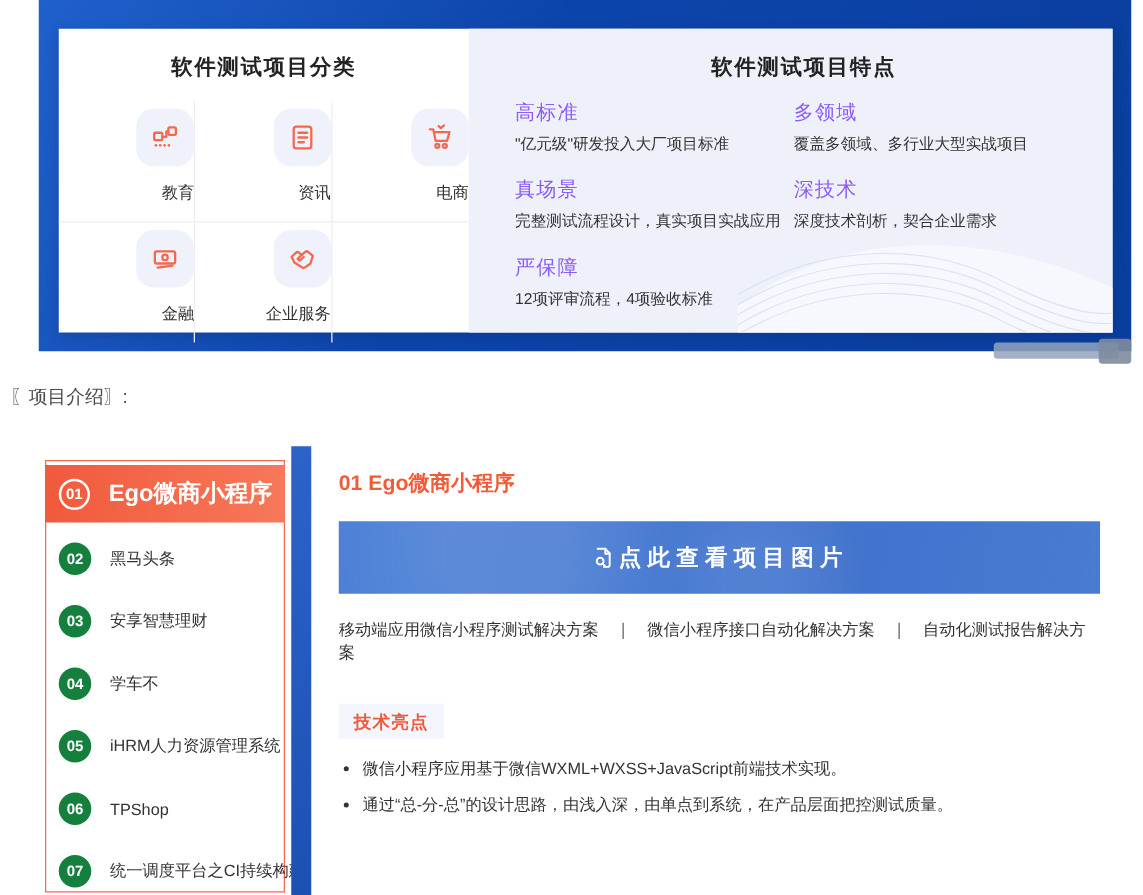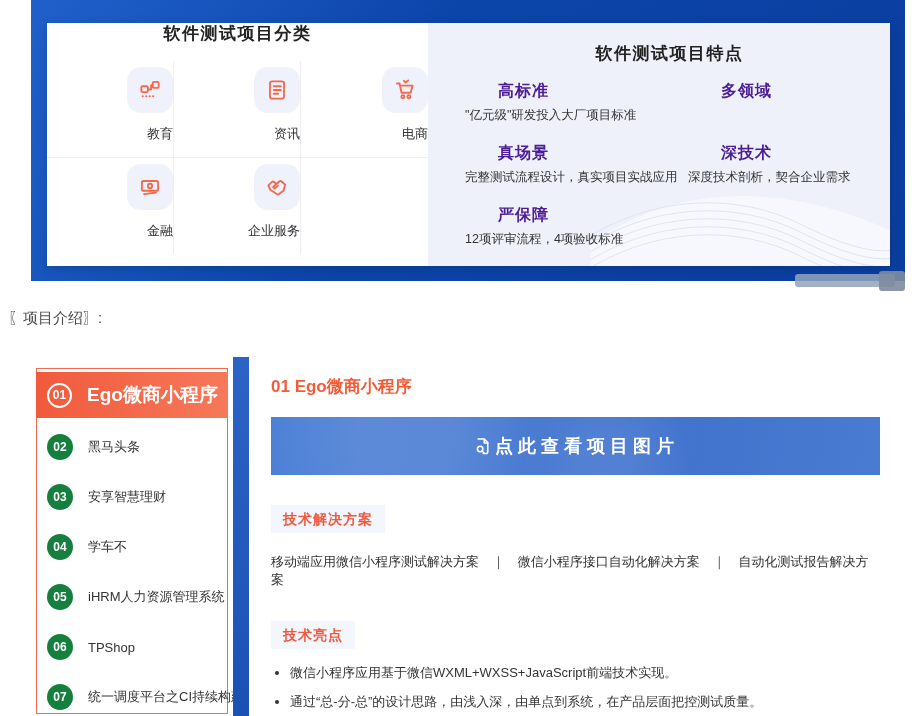--- a/index.html
+++ b/index.html
@@ -5,33 +5,33 @@
   * { margin:0; padding:0; box-sizing:border-box; }
   html,body { width:914px; height:716px; overflow:hidden; background:#fff;
     font-family:"Liberation Sans","DejaVu Sans",sans-serif; color:#333; }
 
   
   .hero { position:relative; margin-left:31px; width:874px; height:281px;
     background:linear-gradient(118deg,#2060cb 0%,#0c45aa 42%,#0a3e9e 100%); }
   .hero-card { position:absolute; left:16px; top:23px; right:15px; bottom:15px;
     display:flex; background:#fff; box-shadow:0 3px 10px rgba(4,30,80,.25); }
 
-  .cat-panel { width:381px; }
+  .cat-panel { width:328px; padding-top:20px; }
   .panel-title { text-align:center; font-size:17px; font-weight:bold; color:#222; letter-spacing:1.5px; line-height:22px; }
   .cat-grid { display:grid; grid-template-columns:1fr 1fr 1fr; margin-top:16px; }
   .cat-cell { display:flex; flex-direction:column; align-items:flex-end; padding:6px 0 14px; }
   .cat-cell:nth-child(-n+3){ border-bottom:1px solid #ededf3; }
   .cat-cell:nth-child(3n+1),.cat-cell:nth-child(3n+2){ border-right:1px solid #ededf3; }
   .icon-tile { width:46px; height:46px; border-radius:14px; background:#f0f2fb;
     display:flex; align-items:center; justify-content:center; }
   .cat-label { margin-top:12px; font-size:13px; color:#333; line-height:18px; }
 
   .feat-panel { flex:1; background:#eef1fa; padding:20px 16px 0 37px; position:relative; overflow:hidden; }
   .feat-grid { position:relative; z-index:1; display:grid; grid-template-columns:223px 1fr; row-gap:20px; margin-top:16px; }
-  .feat-h { font-size:16px; font-weight:bold; color:#4c1d95; line-height:20px; letter-spacing:1px;margin-left:33px; }
+  .feat-h { font-size:16px; font-weight:normal; color:#8b5cf6; line-height:20px; letter-spacing:1px; }
   .feat-d { margin-top:6px; font-size:12.5px; color:#333; line-height:16px; white-space:nowrap; }
   .waves { position:absolute; right:-20px; bottom:-10px; z-index:0; }
 
   .hero-smudge1 { position:absolute; right:10px; bottom:-6px; width:100px; height:13px;
     background:#93a3bd; border-radius:3px; opacity:.85; }
   .hero-smudge2 { position:absolute; right:0px; bottom:-10px; width:26px; height:20px;
     background:#7e8c9f; border-radius:3px; opacity:.9; }
 
   
   .section-label { margin:27px 0 0 8px; font-size:15px; color:#4a4a4a; line-height:20px; }
@@ -154,20 +154,21 @@
         </g>
       </svg>
       <div class="panel-title">软件测试项目特点</div>
       <div class="feat-grid">
         <div>
           <div class="feat-h">高标准</div>
           <div class="feat-d">"亿元级"研发投入大厂项目标准</div>
         </div>
         <div>
           <div class="feat-h">多领域</div>
+          <div class="feat-d">覆盖多领域、多行业大型实战项目</div>
         </div>
         <div>
           <div class="feat-h">真场景</div>
           <div class="feat-d">完整测试流程设计，真实项目实战应用</div>
         </div>
         <div>
           <div class="feat-h">深技术</div>
           <div class="feat-d">深度技术剖析，契合企业需求</div>
         </div>
         <div>
@@ -227,23 +228,20 @@
         <svg class="ic" width="21" height="21" viewBox="0 0 24 24" fill="none" stroke="#ffffff" stroke-width="1.8" stroke-linecap="round" stroke-linejoin="round">
           <path d="M7 3.5h7l4 4V18a2 2 0 0 1-2 2h-3.2"></path>
           <path d="M14 3.5V8h4"></path>
           <circle cx="9.3" cy="14.8" r="3.1"></circle>
           <path d="M11.6 17.1L14 19.8"></path>
         </svg>
       </span>
       <span>点此查看项目图片</span>
     </button>
 
-    <div>
-      <span class="chip first">技术解决方案</span>
-    </div>
     <div class="solutions">移动端应用微信小程序测试解决方案　｜　微信小程序接口自动化解决方案　｜　自动化测试报告解决方案</div>
 
     <div>
       <span class="chip second">技术亮点</span>
     </div>
     <ul class="highlights">
       <li>微信小程序应用基于微信WXML+WXSS+JavaScript前端技术实现。</li>
       <li>通过“总-分-总”的设计思路，由浅入深，由单点到系统，在产品层面把控测试质量。</li>
 
     </ul>

